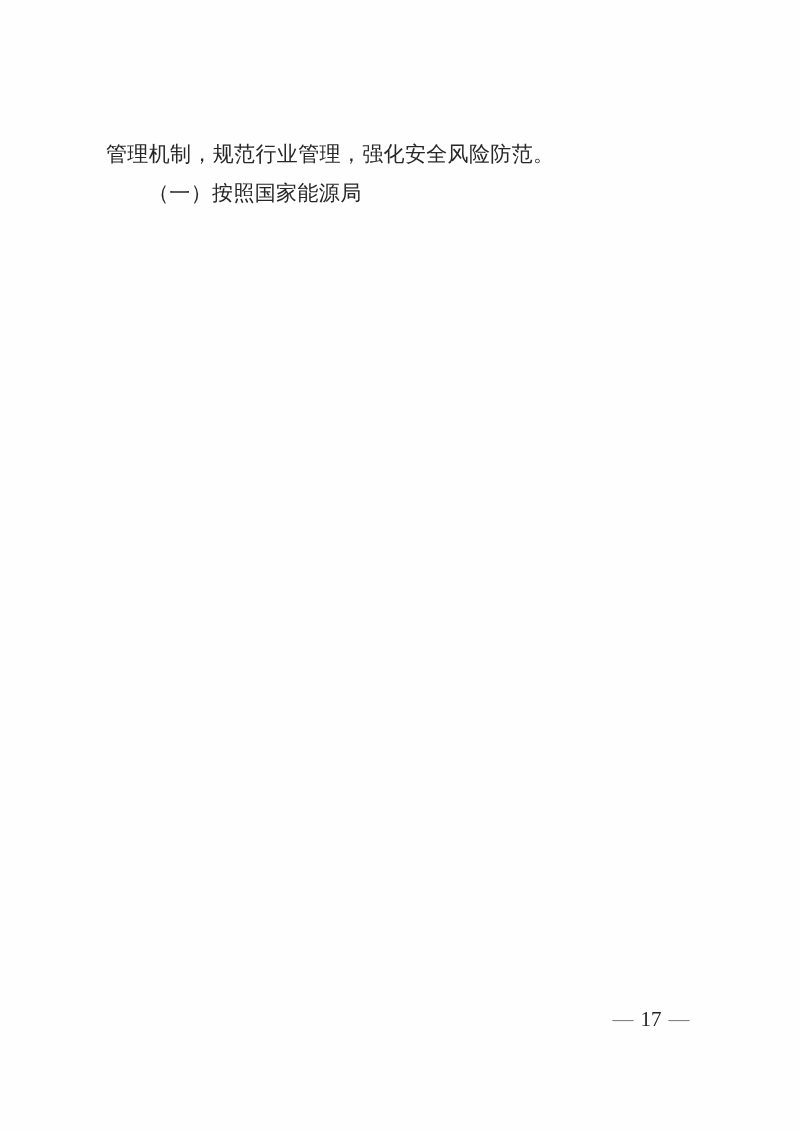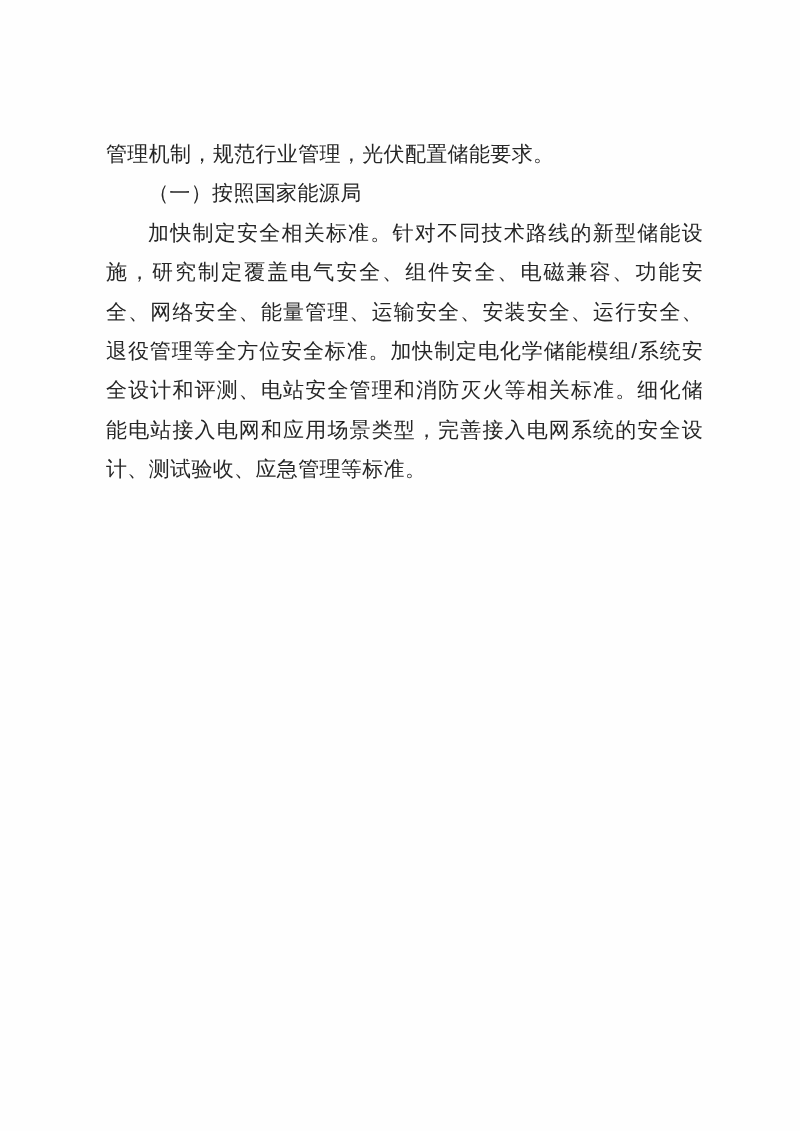--- a/index.html
+++ b/index.html
@@ -49,19 +49,21 @@
     color: #7d7d7d;
     padding: 0 7px;
   }
 </style>
 </head>
 <body>
 
 <div class="page">
 
   <div class="content">
-    <p>管理机制，规范行业管理，光伏配置储能要求。</p>
+    <p>管理机制，规范行业管理，强化安全风险防范。</p>
     <p class="indent">（一）按照国家能源局</p>
-    <p class="indent">加快制定安全相关标准。针对不同技术路线的新型储能设施，研究制定覆盖电气安全、组件安全、电磁兼容、功能安全、网络安全、能量管理、运输安全、安装安全、运行安全、退役管理等全方位安全标准。加快制定电化学储能模组/系统安全设计和评测、电站安全管理和消防灭火等相关标准。细化储能电站接入电网和应用场景类型，完善接入电网系统的安全设计、测试验收、应急管理等标准。</p>
   </div>
 
+  <div class="footer">
+    <span class="dash">—</span><span>17</span><span class="dash">—</span>
+  </div>
 
 </div>
 
 </body></html>

